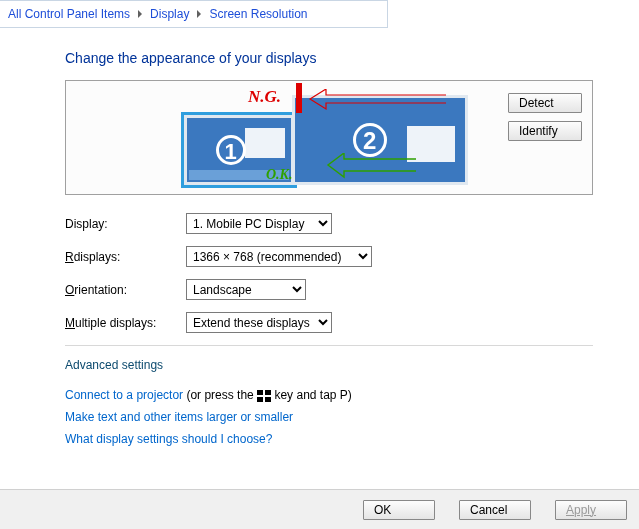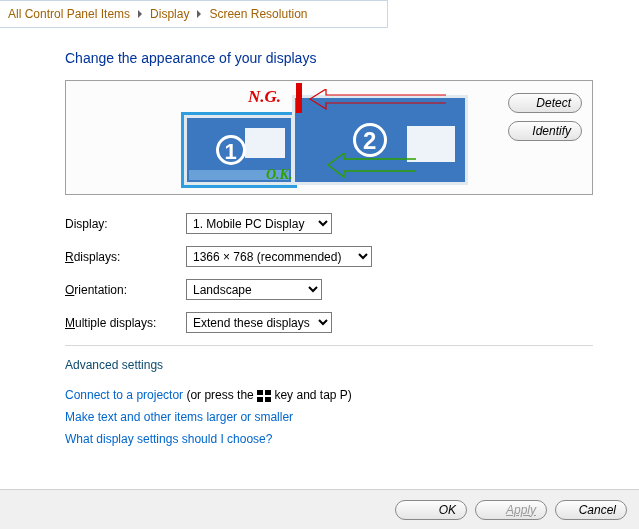--- a/index.html
+++ b/index.html
@@ -17,21 +17,21 @@
   .breadcrumb {
     border: 1px solid #c9d6e4;
     border-left: none;
     background: #fff;
     padding: 4px 8px;
     display: flex;
     align-items: center;
     height: 28px;
     width: 388px;
   }
-  .breadcrumb span { color: #a16207; }
+  .breadcrumb span { color: #1d4ed8; }
   .breadcrumb .chev {
     display: inline-block;
     width: 0; height: 0;
     border-left: 4px solid #606060;
     border-top: 4px solid transparent;
     border-bottom: 4px solid transparent;
     margin: 0 8px;
   }
   .content { padding: 18px 46px 0 46px; margin-left: 19px; }
   h1.title {
@@ -103,24 +103,23 @@
     display: flex;
     flex-direction: column;
     gap: 8px;
   }
   .winbtn {
     min-width: 74px;
     padding: 2px 10px;
     font-size: 12px;
     border: 1px solid #888;
     background: linear-gradient(#fdfdfd,#e5e5e5);
-    border-radius: 10px;
-    text-align: right;
+    border-radius: 1px;
+    text-align: left;
     cursor: pointer;
-    font-style: italic;
   }
   .annot-red {
     position:absolute;
     color: #d00; font-style: italic; font-family: Georgia, serif;
     font-size: 17px; font-weight: bold;
   }
   .annot-green {
     position:absolute;
     color: #2ea000; font-style: italic; font-family: Georgia, serif;
     font-size: 14px; font-weight: 600;
@@ -172,21 +171,21 @@
   .footer {
     position:absolute;
     bottom:0; left:0; right:0;
     height:40px;
     background:#f0f0f0;
     border-top:1px solid #d0d0d0;
     display:flex;
     justify-content:flex-end;
     align-items:center;
     padding: 0 12px;
-    gap:8px;
+    gap:24px;
   }
   .footer .winbtn { min-width: 72px; }
   .footer .winbtn.disabled { color:#9a9a9a; text-decoration: underline;}
 </style>
 </head>
 <body>
 
 <div class="breadcrumb">
   <span>All Control Panel Items</span>
   <span class="chev"></span>
@@ -235,21 +234,21 @@
       </select>
     </div>
     <div class="form-row">
       <label><u>R</u><span>displays:</span></label>
       <select style="width:186px">
         <option>1366 × 768 (recommended)</option>
       </select>
     </div>
     <div class="form-row">
       <label><u>O</u><span>rientation:</span></label>
-      <select style="width:136px">
+      <select style="width:120px">
         <option>Landscape</option>
       </select>
     </div>
     <div class="form-row">
       <label><u>M</u><span>ultiple displays:</span></label>
       <select style="width:146px">
         <option>Extend these displays</option>
       </select>
     </div>
   </div>
@@ -268,15 +267,15 @@
       <span class="link">Make text and other items larger or smaller</span>
     </div>
     <div class="row">
       <span class="link">What display settings should I choose?</span>
     </div>
   </div>
 </div>
 
 <div class="footer">
   <div class="winbtn">OK</div>
+  <div class="winbtn">Cancel</div>
   <div class="winbtn disabled">Apply</div>
-  <div class="winbtn">Cancel</div>
 </div>
 
 </body></html>

